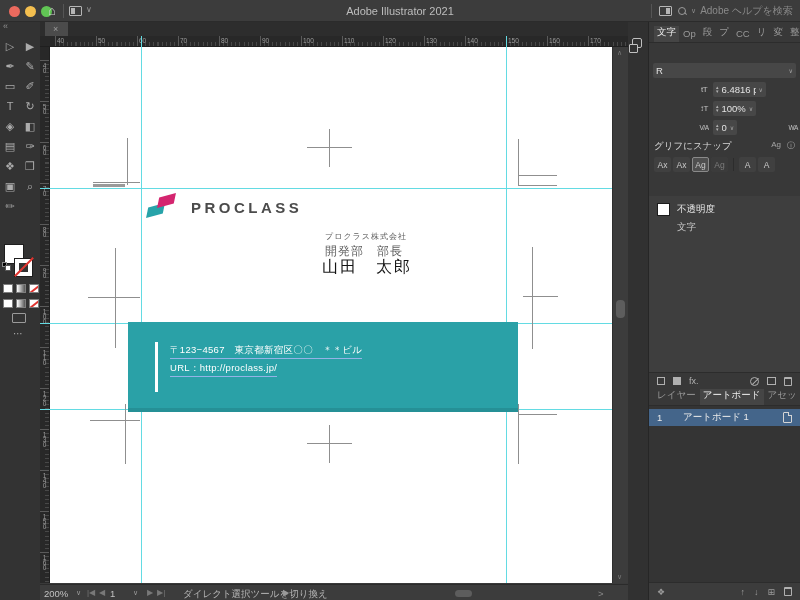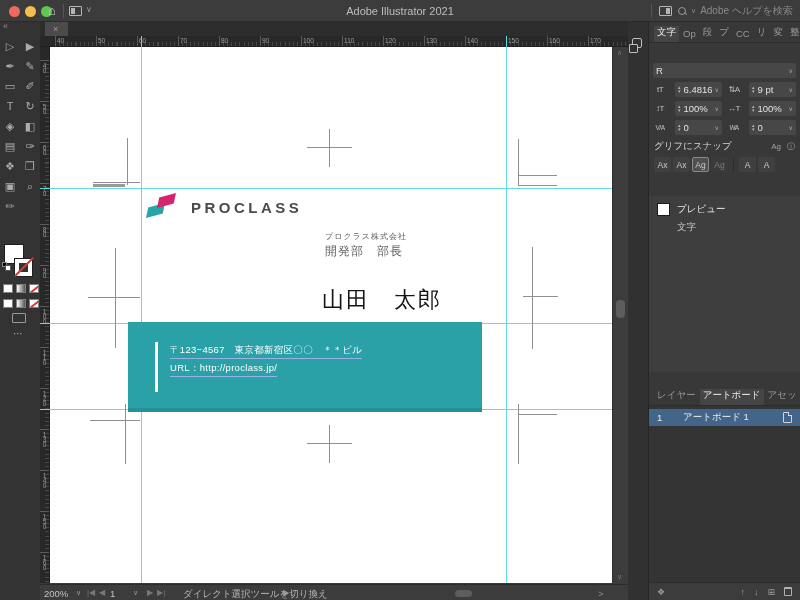--- a/index.html
+++ b/index.html
@@ -74,34 +74,34 @@
   #rcorner { position:absolute; left:40px; top:36px; width:10px; height:11px; background:#282828; }
   .rg { position:absolute; background:#63dbe3; }
 
   
   #canvas { position:absolute; left:50px; top:47px; width:562px; height:536px; background:#ffffff; overflow:hidden; }
   .guide-v { position:absolute; top:0; bottom:0; width:1px; background:#63dbe3; }
   .guide-h { position:absolute; left:0; right:0; height:1px; background:#63dbe3; }
   .tm { position:absolute; background:#8f8f8f; }
   .tm2 { position:absolute; background:#9a9a9a; }
 
-  #band { position:absolute; left:78px; top:275px; width:354px; height:90px; background:#2aa1a7; }
+  #band { position:absolute; left:78px; top:275px; width:390px; height:90px; background:#2aa1a7; }
   #band-bleed { position:absolute; left:0; right:0; bottom:0; height:4px; background:rgba(0,0,0,0.10); }
   #band-bar { position:absolute; left:27px; top:20px; width:3px; height:50px; background:#ffffff; }
   #band-text { position:absolute; left:42px; top:22px; color:#ffffff; font-size:9.5px; letter-spacing:0.3px; }
   #band-text .line { width:fit-content; padding-bottom:1px; margin-bottom:3px; border-bottom:1px solid rgba(155,180,234,0.95); white-space:nowrap; }
 
   #logo { position:absolute; left:98px; top:148px; display:flex; align-items:center; gap:11px; }
   #logo-mark { position:relative; width:32px; height:25px; }
   #logo-mark .lm-teal { position:absolute; left:0; top:10px; width:15px; height:11px; background:#27a3a9; transform:skewX(-28deg) rotate(-18deg); }
   #logo-mark .lm-pink { position:absolute; left:11px; top:0; width:15px; height:11px; background:#d4256f; transform:skewX(-28deg) rotate(-18deg); }
   #logo-text { font-size:15px; font-weight:bold; letter-spacing:3.5px; color:#4b4b4b; }
   #company-line { position:absolute; left:275px; top:184px; font-size:8px; color:#5f5f5f; letter-spacing:1px; }
   #title-line { position:absolute; left:275px; top:196px; font-size:12px; color:#5f5f5f; letter-spacing:1px; }
-  #person-name { position:absolute; left:272px; top:238px; font-size:22px; color:#141414; letter-spacing:2px;text-align:right; }
+  #person-name { position:absolute; left:272px; top:210px; font-size:16px; color:#141414; letter-spacing:2px;text-align:right; }
 
   
   #vscroll { position:absolute; left:612px; top:47px; width:16px; height:536px; background:#3c3c3c; border-left:1px solid #2e2e2e; }
   #vthumb { position:absolute; left:3px; top:253px; width:9px; height:18px; border-radius:4px; background:#5d5d5d; }
   .scroll-arrow { position:absolute; left:4px; font-size:7px; color:#7a7a7a; }
   #statusbar { position:absolute; left:40px; top:584px; width:588px; height:16px; background:#3c3c3c; border-top:1px solid #2b2b2b; font-size:9.5px; color:#c2c2c2; }
   #sb-zoom { position:absolute; left:4px; top:3px; }
   #sb-zoom-caret { position:absolute; left:36px; top:4px; font-size:7px; color:#9a9a9a; }
   .sb-nav { position:absolute; top:3px; font-size:8px; color:#787878; }
   #sb-page { position:absolute; left:70px; top:3px; color:#c2c2c2; }
@@ -123,23 +123,23 @@
   .ptab.active { color:#ededed; background:#454545; border-radius:2px 2px 0 0; }
   #tabs1 { top:4px; } #tabs2 { top:156px; } #tabs3 { top:367px; }
   .fld { display:flex; align-items:center; background:#474747; border-radius:2px; height:15px; padding:0 3px; gap:3px; color:#e2e2e2; }
   .fld .val { flex:1; white-space:nowrap; overflow:hidden; }
   .fld .caret { font-size:6px; color:#a5a5a5; }
   .stepper { display:flex; flex-direction:column; line-height:3.5px; font-size:5px; color:#b3b3b3; }
   .rowline { position:absolute; left:4px; right:4px; display:flex; gap:5px; align-items:center; }
   .ric { width:14px; font-size:8px; color:#c3c3c3; text-align:center; flex:none; letter-spacing:-0.5px; }
   #row-font { top:23px; } #row-style { top:41px; }
   #row-size { top:60px; } #row-scale { top:79px; } #row-kern { top:98px; }
-  .half { display:flex; align-items:center; gap:8px; width:69px; }
+  .half { display:flex; align-items:center; gap:2px; width:69px;margin-left:44px; }
   .half .fld { flex:1; min-width:0; }
-  #snap-label-row { position:absolute; top:118px; left:5px; right:5px; display:flex; align-items:center; color:#d6d6d6; }
+  #snap-label-row { position:absolute; top:118px; left:5px; right:5px; display:flex; color:#d6d6d6; }
   #snap-label-row .spacer { flex:1; }
   #snap-label-row .mini { font-size:8px; color:#a5a5a5; margin-left:6px; }
   #snap-icons { position:absolute; top:135px; left:5px; display:flex; gap:2px; align-items:center; }
   .snapbox { width:17px; height:15px; display:flex; align-items:center; justify-content:center; font-size:8.5px; color:#c9c9c9; background:#404040; border-radius:2px; }
   .snapbox.sel { background:#4f4f4f; border:1px solid #8a8a8a; }
   .snapbox.dim { opacity:0.45; }
   .snap-sep { width:1px; height:13px; background:#2c2c2c; margin:0 3px; }
   #applist { position:absolute; top:174px; left:0; right:0; height:176px; background:#3e3e3e; }
   .app-row { position:absolute; left:0; right:0; height:17px; display:flex; align-items:center; gap:7px; padding-left:8px; }
   #app-row1 { top:5px; } #app-row2 { top:23px; } #app-row3 { top:40px; }
@@ -430,27 +430,36 @@
       <span class="snapbox dim">Ag</span>
       <span class="snap-sep"></span>
       <span class="snapbox">A</span>
       <span class="snapbox">A</span>
     </div>
 
 
     <div id="applist">
       <div class="app-row" id="app-row1">
         <div id="app-swatch"></div>
-        <span class="lbl">プレビュー</span>
+        <span class="lbl">不透明度</span>
       </div>
       <div class="app-row" id="app-row2">
         <span>文字</span>
       </div>
     </div>
 
+    <div id="app-footer">
+      <div class="sq-o"></div>
+      <div class="sq-f"></div>
+      <span>fx.</span>
+      <span class="foot-spacer"></span>
+      <div class="no-sym"></div>
+      <div class="dup-ico"></div>
+      <div class="trash-ico"></div>
+    </div>
 
     <div class="ptabrow" id="tabs3">
         <span class="ptab">レイヤー</span>
         <span class="ptab active">アートボード</span>
         <span class="ptab">アセットの書</span>
       </div>
 
     <div id="ablist">
       <div id="ab-row">
         <span class="num">1</span>

